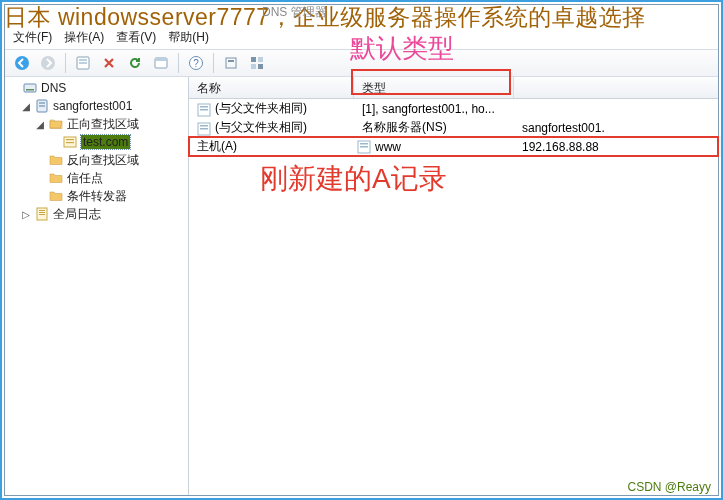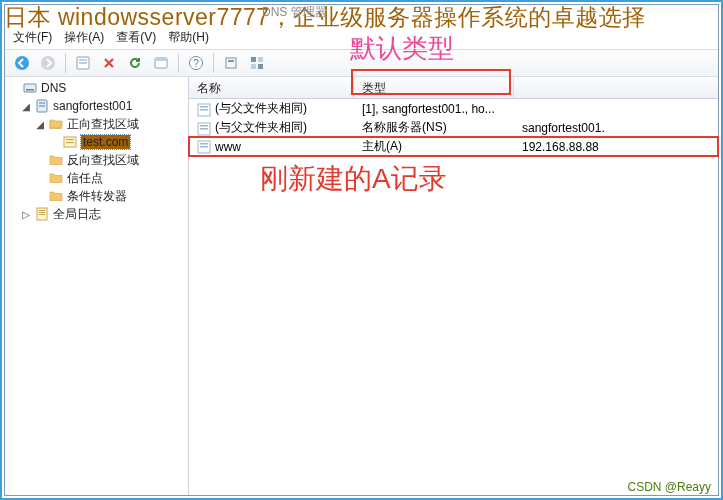--- a/index.html
+++ b/index.html
@@ -92,21 +92,21 @@
   }
   .tree-row .twisty {
     width: 10px; height:10px;
     display:flex; align-items:center; justify-content:center;
     font-size:10px; color:#555;
   }
   .tree-row .twisty.blank { visibility:hidden; }
   .tree-row .ticon { width:16px; height:16px; display:flex; align-items:center; justify-content:center; }
   .tree-row .tlabel { color:#222; }
   .tree-row.selected .tlabel {
-    background:#a16207; outline:1px dotted #6b8db6; padding:0 2px;
+    background:#4d7c0f; outline:1px dotted #6b8db6; padding:0 2px;
   }
   .ind1 { padding-left: 4px; }
   .ind2 { padding-left: 16px; }
   .ind3 { padding-left: 30px; }
   .ind4 { padding-left: 44px; }
   .list-pane {
     flex:1;
     display:flex;
     flex-direction:column;
     position:relative;
@@ -352,31 +352,31 @@
                   <rect x="3" y="3" width="8" height="1.5" fill="#9cb7cc"></rect>
                   <rect x="3" y="6" width="8" height="1.5" fill="#9cb7cc"></rect>
                 </svg>
             </span>
             <span>(与父文件夹相同)</span>
           </div>
           <div class="cell col-type">名称服务器(NS)</div>
           <div class="cell col-data">sangfortest001.</div>
         </div>
         <div class="list-row highlight">
+          <div class="cell col-type">主机(A)</div>
           <div class="cell col-name iconed">
             <span class="rec-icon">
               <svg width="14" height="14" viewBox="0 0 14 14">
                   <rect x="1" y="1" width="12" height="12" fill="#fff" stroke="#9cb7cc"></rect>
                   <rect x="3" y="3" width="8" height="1.5" fill="#9cb7cc"></rect>
                   <rect x="3" y="6" width="8" height="1.5" fill="#9cb7cc"></rect>
                 </svg>
             </span>
             <span>www</span>
           </div>
-          <div class="cell col-type">主机(A)</div>
           <div class="cell col-data">192.168.88.88</div>
         </div>
       </div>
     </div>
   </div>
 </div>
 
 <div class="header-text">日本 windowsserver7777，企业级服务器操作系统的卓越选择</div>
 <div class="dnswraplabel">DNS 管理器</div>
 

